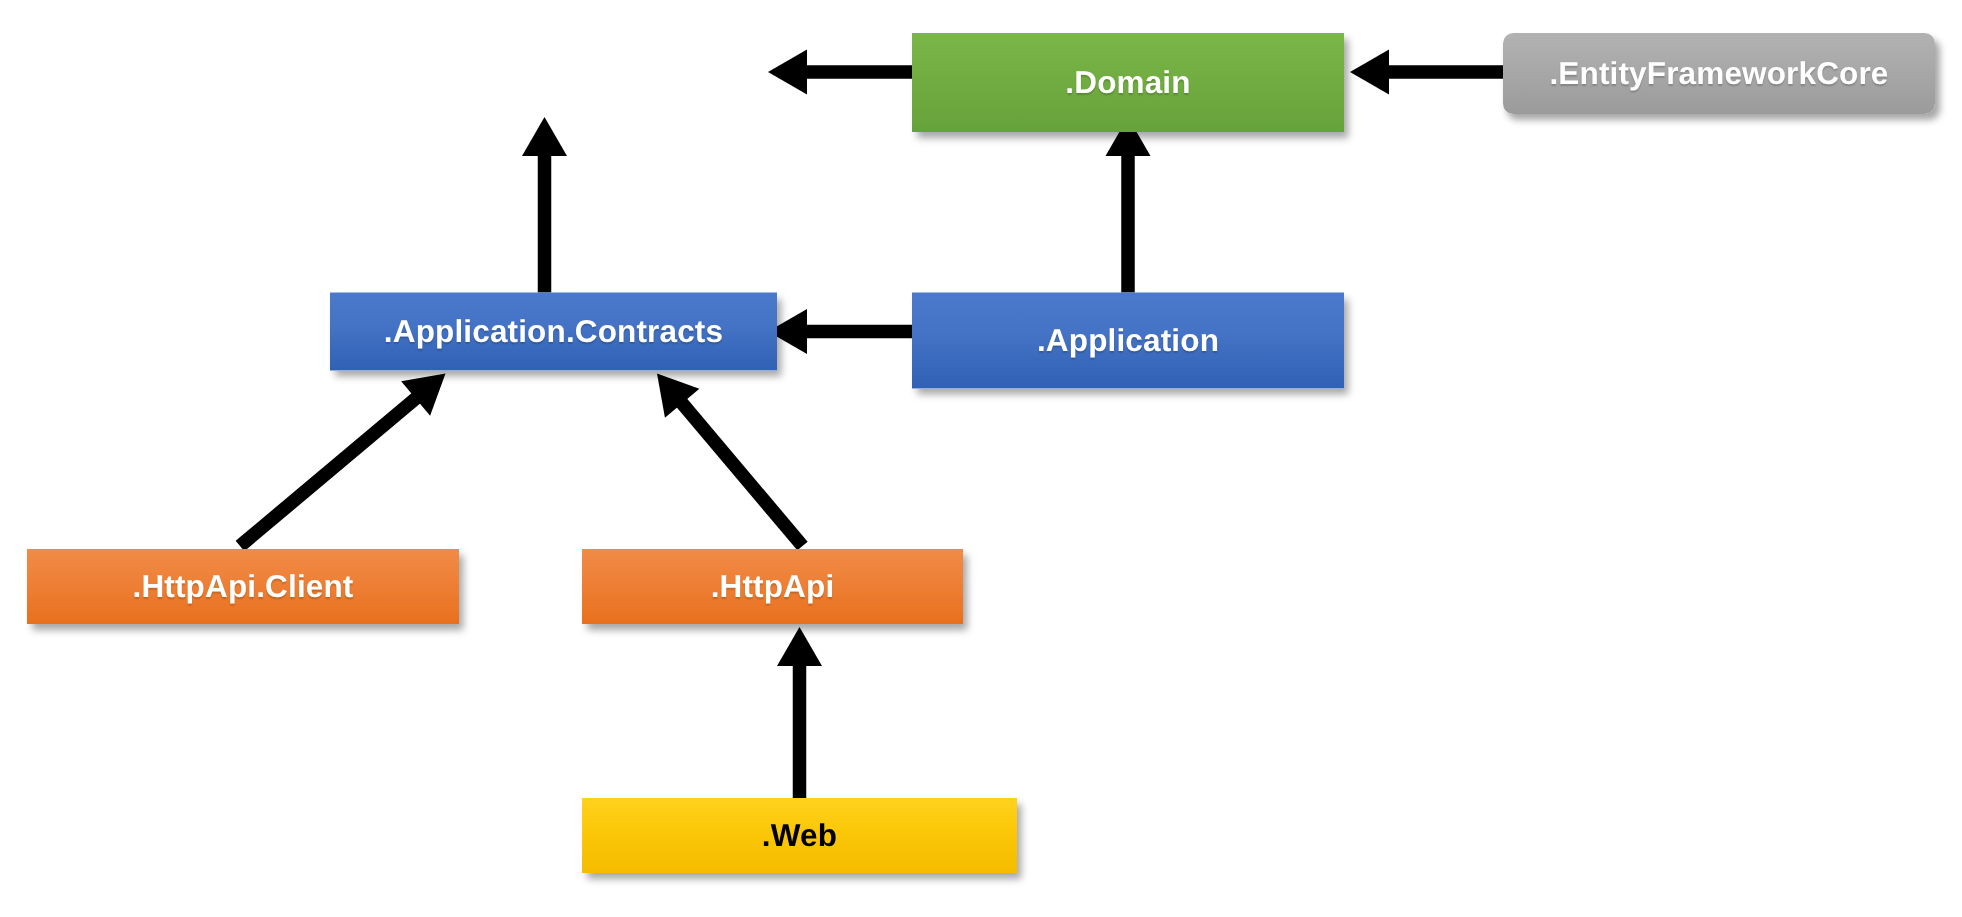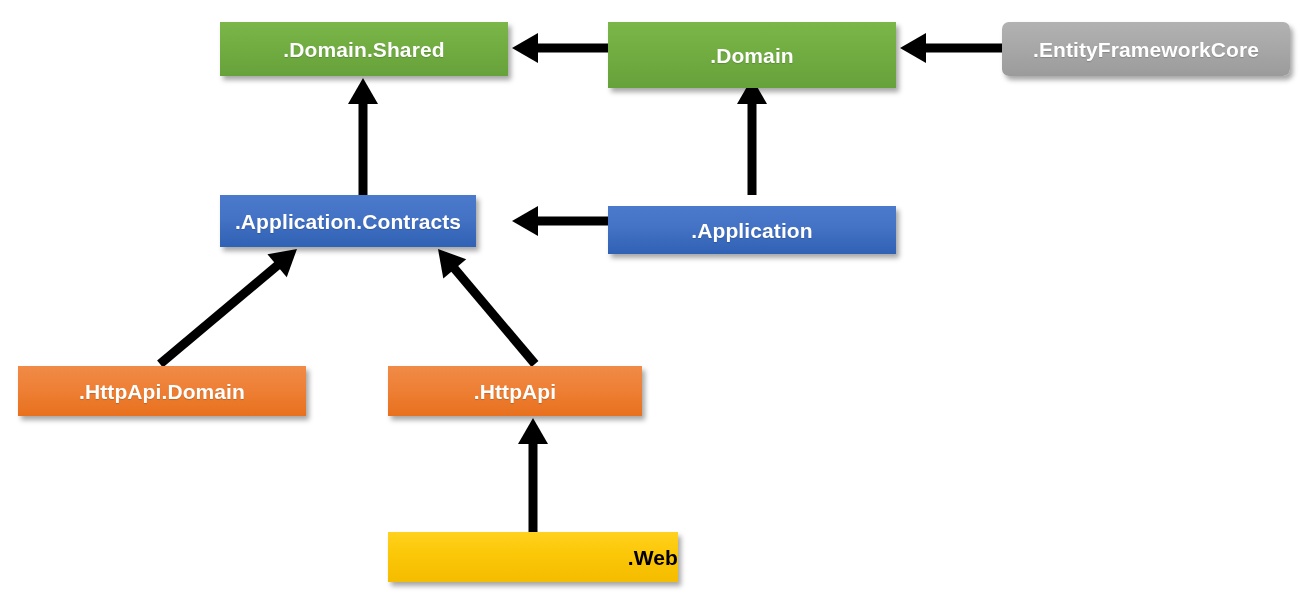--- a/index.html
+++ b/index.html
@@ -98,45 +98,42 @@
       <g>
         <line x1="535" y1="364" x2="452.82924070148664" y2="266.58105856361817" stroke="#000000" stroke-width="9" stroke-linecap="butt"></line>
         <polygon points="438.00,249.00 466.23,259.20 443.30,278.55" fill="#000000"></polygon>
       </g>
       <g>
         <line x1="533" y1="532" x2="533" y2="441" stroke="#000000" stroke-width="9" stroke-linecap="butt"></line>
         <polygon points="533.00,418.00 548.00,444.00 518.00,444.00" fill="#000000"></polygon>
       </g>
     </svg>
 
-  <div class="node green" style="left:220px; top:22px; width:288px; height:54px;">
-    <span class="node-label">.Domain.Shared</span>
-  </div>
 
   <div class="node green" style="left:608px; top:22px; width:288px; height:66px;">
     <span class="node-label">.Domain</span>
   </div>
 
   <div class="node gray" style="left:1002px; top:22px; width:288px; height:54px;">
     <span class="node-label">.EntityFrameworkCore</span>
   </div>
 
-  <div class="node blue" style="left:220px; top:195px; width:256px; height:52px;">
+  <div class="node blue" style="left:220px; top:195px; width:298px; height:52px;">
     <span class="node-label">.Application.Contracts</span>
   </div>
 
-  <div class="node blue" style="left:608px; top:195px; width:288px; height:48px;margin-top:11px;">
+  <div class="node blue" style="left:608px; top:195px; width:288px; height:64px;">
     <span class="node-label">.Application</span>
   </div>
 
   <div class="node orange" style="left:18px; top:366px; width:288px; height:50px;">
-    <span class="node-label">.HttpApi.Domain</span>
+    <span class="node-label">.HttpApi.Client</span>
   </div>
 
   <div class="node orange" style="left:388px; top:366px; width:254px; height:50px;">
     <span class="node-label">.HttpApi</span>
   </div>
 
-  <div class="node yellow" style="left:388px; top:532px; width:290px; height:50px;justify-content:flex-end;">
+  <div class="node yellow" style="left:388px; top:532px; width:290px; height:50px;">
     <span class="node-label">.Web</span>
   </div>
 
 </div>
 
 </body></html>

